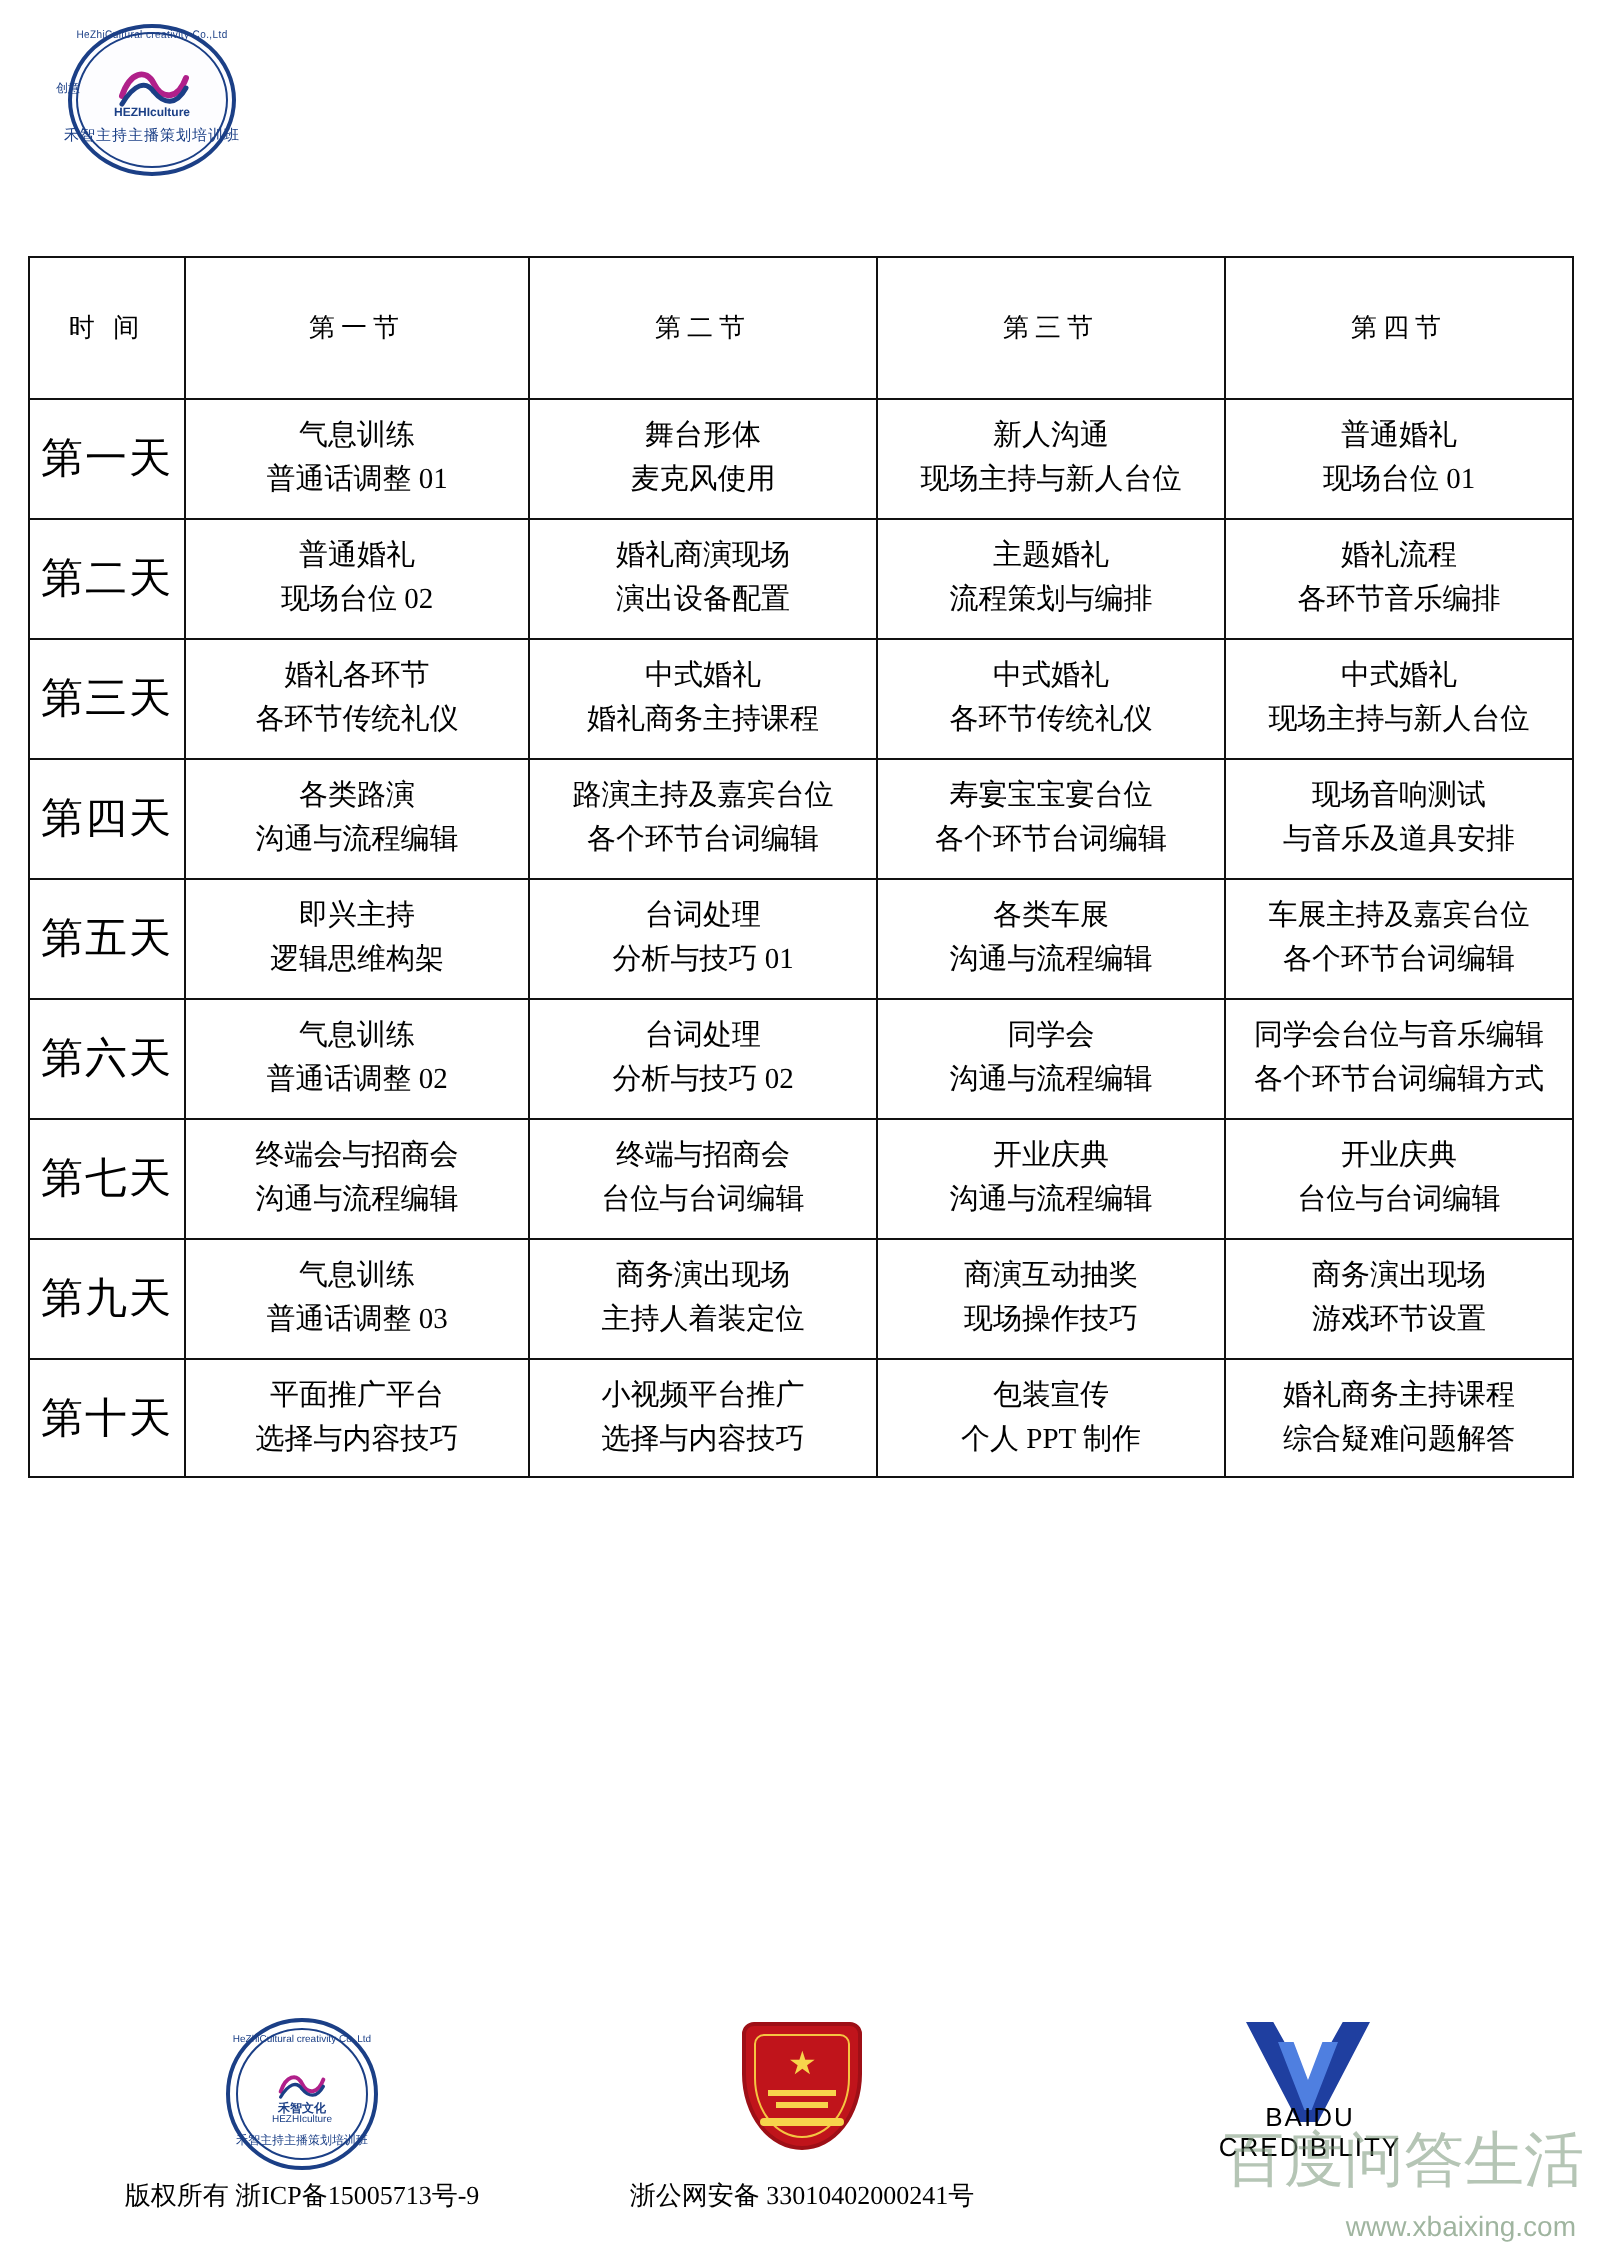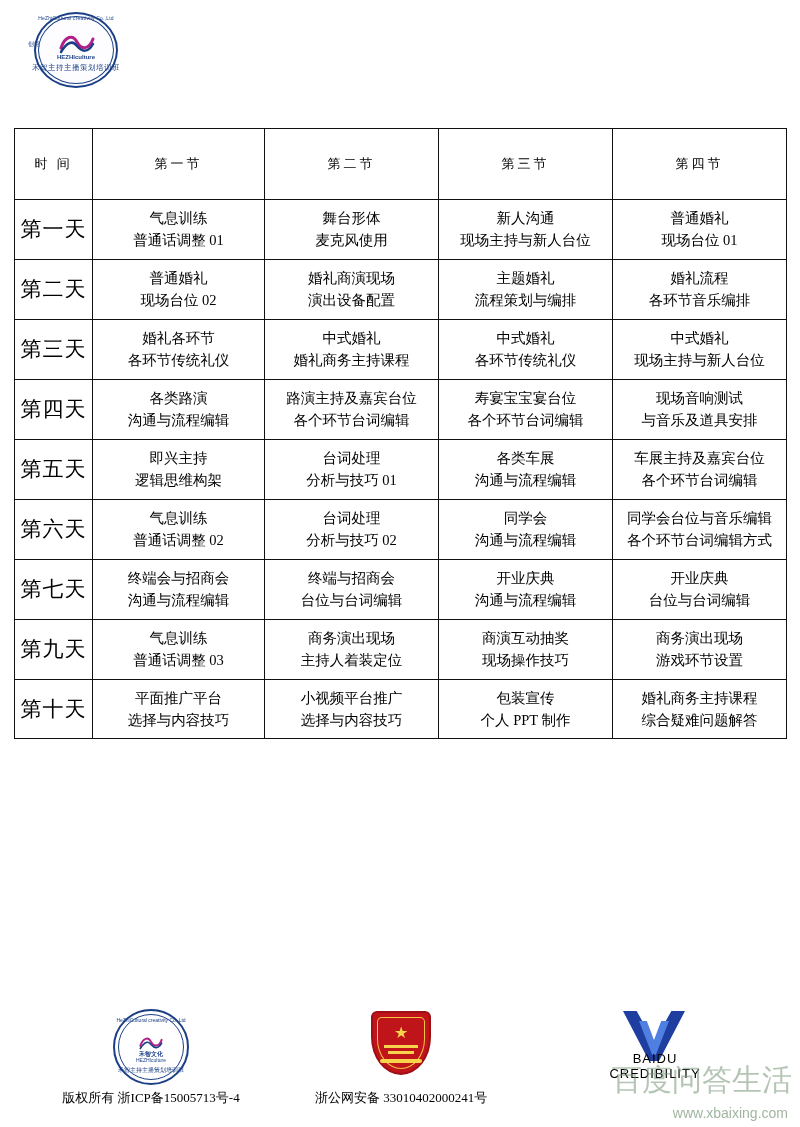--- a/index.html
+++ b/index.html
@@ -542,21 +542,21 @@
       <div class="mini-mark">
         <svg width="24" height="15" viewBox="0 0 36 22">
           <path d="M2 16 C6 4, 14 2, 18 10 C22 18, 30 18, 34 7" stroke="#b0208a" stroke-width="3" fill="none" stroke-linecap="round"></path>
           <path d="M2 20 C8 10, 14 8, 18 14 C23 20, 29 21, 34 12" stroke="#1b3f86" stroke-width="2.5" fill="none" stroke-linecap="round"></path>
         </svg>
       </div>
       <div class="mini-text" style="top:41px; font-size:6px; font-weight:bold;">禾智文化</div>
       <div class="mini-text" style="top:48px; font-size:5px;">HEZHIculture</div>
       <div class="mini-text" style="top:57px; font-size:6px;">禾智主持主播策划培训班</div>
     </div>
-    <div class="foot-caption">版权所有 浙ICP备15005713号-4</div>
+    <div class="foot-caption">版权所有 浙ICP备15005713号-9</div>
   </div>
 
   <div class="foot-col foot-mid">
     <div class="gov-badge">
       <div class="gov-shield"></div>
       <div class="gov-inner"></div>
       <div class="gov-star">★</div>
       <div class="gov-bar"></div>
       <div class="gov-bar2"></div>
       <div class="gov-base"></div>

